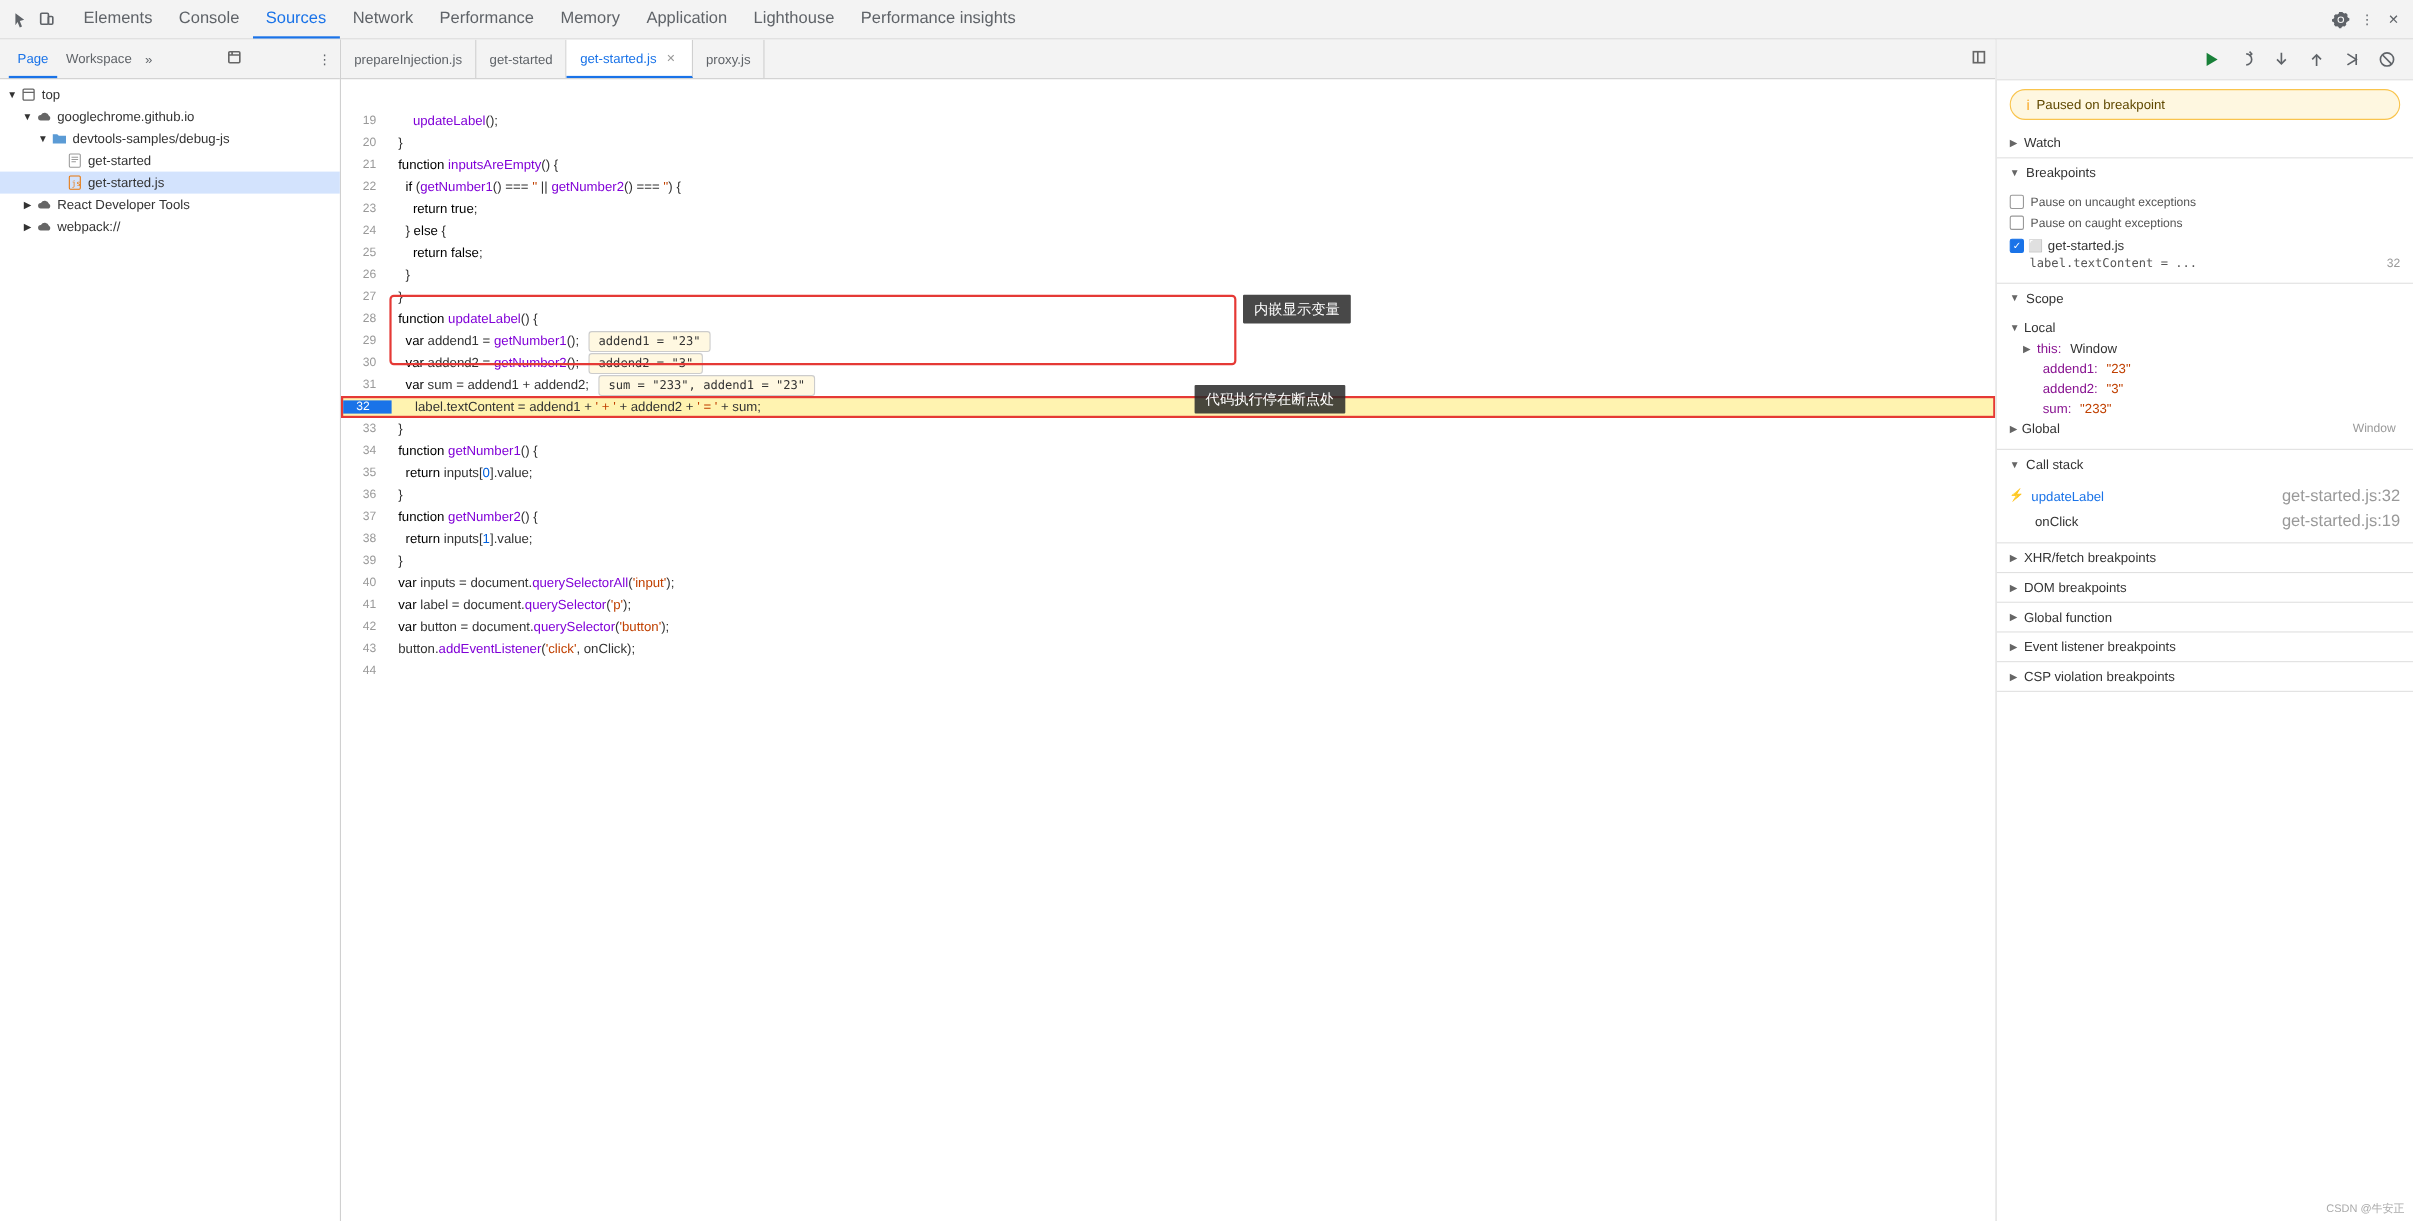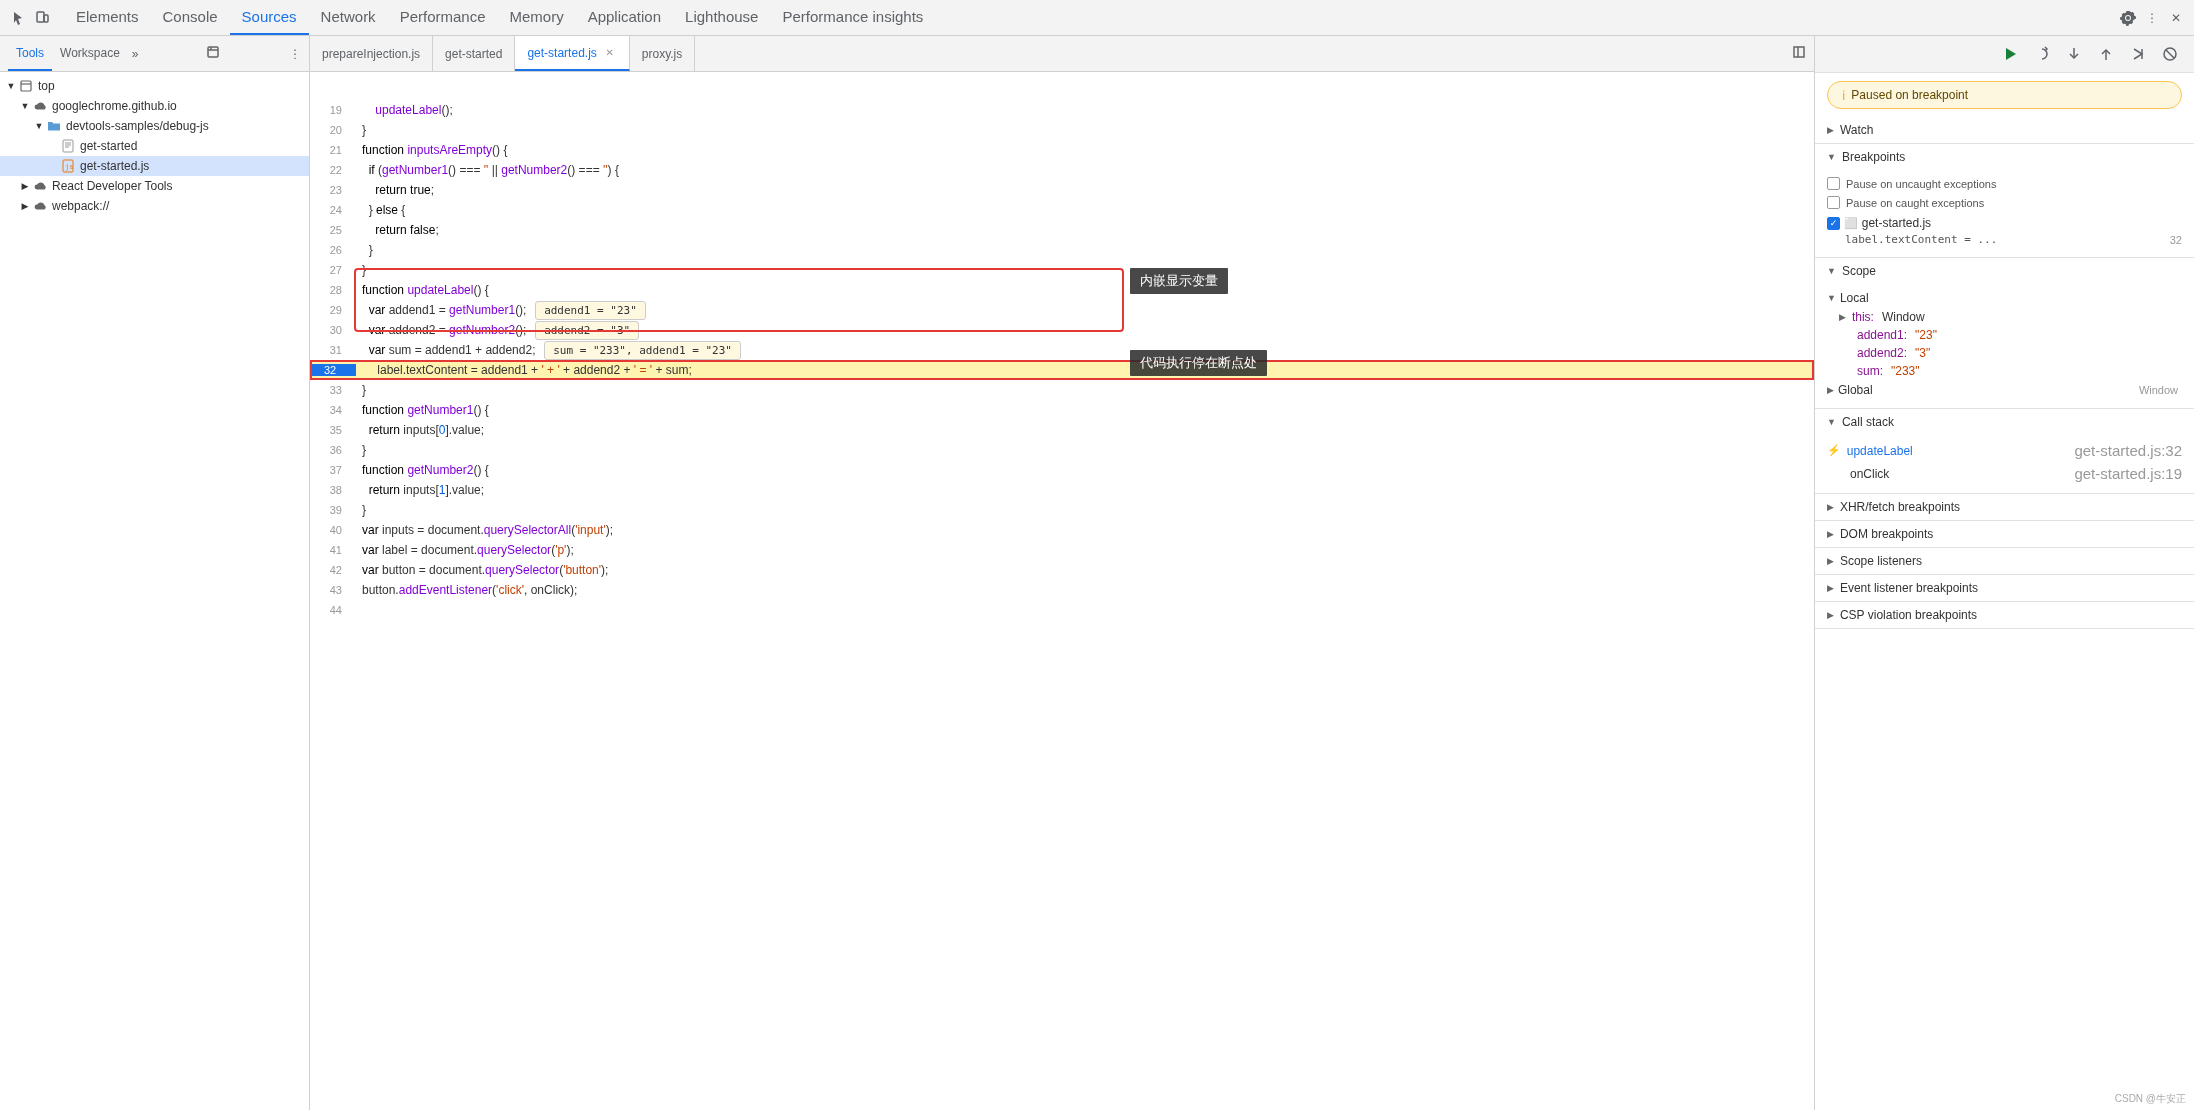--- a/index.html
+++ b/index.html
@@ -501,21 +501,21 @@
     </div>
     <div class="toolbar-icon">⋮</div>
     <div class="toolbar-icon">✕</div>
   </div>
 </div>
 
 <div class="main-container">
 
   <div class="left-panel">
     <div class="panel-tabs">
-      <div class="panel-tab active">Tools</div>
+      <div class="panel-tab active">Page</div>
       <div class="panel-tab">Workspace</div>
       <div class="panel-tab-more">»</div>
       <div class="panel-tab-icon" style="margin-left:auto;">
         <svg width="14" height="14" viewBox="0 0 14 14" fill="none" stroke="#666" stroke-width="1.5">
             <rect x="2" y="2" width="10" height="10" rx="1"></rect>
             <line x1="2" y1="5" x2="12" y2="5"></line>
             <line x1="5" y1="2" x2="5" y2="5"></line>
           </svg>
       </div>
       <div style="width:6px;"></div>
@@ -810,21 +810,21 @@
         </div>
 
       </div>
 
       <div class="annotation-box" style="top: 196px; left: 820px;">
         内嵌显示变量
       </div>
 
       <div class="red-outline" style="top: 196px; left: 44px; width: 770px; height: 64px; border-radius:4px;"></div>
 
-      <div class="annotation-box" style="top: 278px; left: 820px;">
+      <div class="annotation-box" style="top: 278px; left: 776px;">
         代码执行停在断点处
       </div>
 
     </div>
   </div>
 
   <div class="right-panel">
 
     <div class="debugger-toolbar">
       <div class="debug-btn active-play" title="Resume">
@@ -973,21 +973,21 @@
     <div class="collapsible-section">
       <div class="collapsible-header">
         <span class="section-chevron">▶</span>
         <span>DOM breakpoints</span>
       </div>
     </div>
 
     <div class="collapsible-section">
       <div class="collapsible-header">
         <span class="section-chevron">▶</span>
-        <span>Scope listeners</span>
+        <span>Global function</span>
       </div>
     </div>
 
     <div class="collapsible-section">
       <div class="collapsible-header">
         <span class="section-chevron">▶</span>
         <span>Event listener breakpoints</span>
       </div>
     </div>
 

